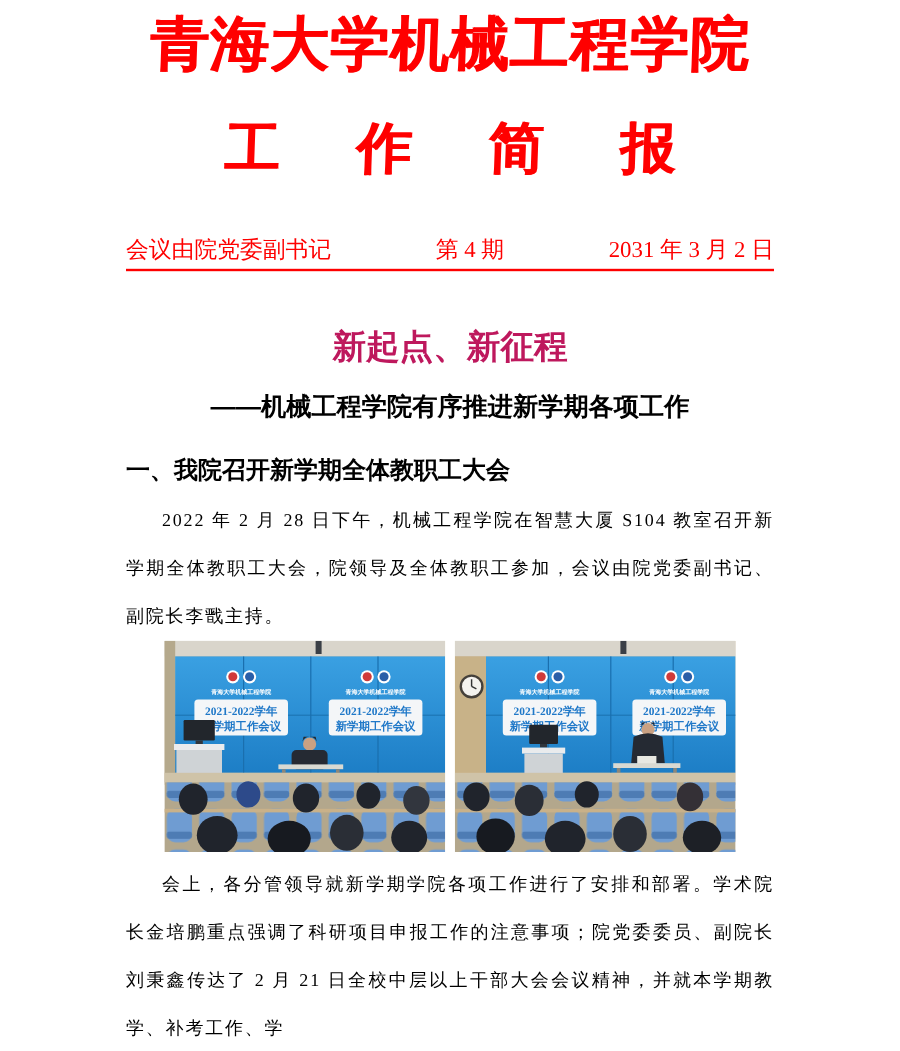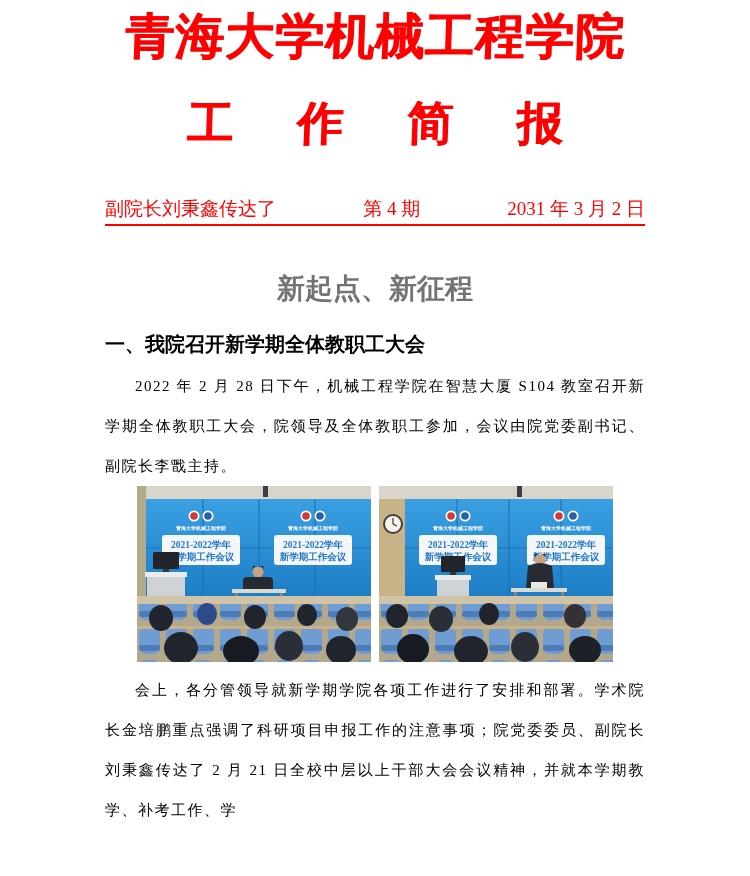--- a/index.html
+++ b/index.html
@@ -60,21 +60,21 @@
   .pub-row span { white-space: nowrap; }
 
   
   .article-title {
     margin-top: 46px;
     text-align: center;
     font-family: "Liberation Sans", "DejaVu Sans", sans-serif;
     font-weight: bold;
     font-size: 28px;
     line-height: 34px;
-    color: #737373;
+    color: #be185d;
   }
   .article-subtitle {
     margin-top: 20px;
     text-align: center;
     font-family: "Liberation Sans", "DejaVu Sans", sans-serif;
     font-weight: bold;
     font-size: 21px;
     line-height: 28px;
   }
   .section-heading {
@@ -112,26 +112,27 @@
 
 <div class="page">
   <div class="content">
 
     <div class="masthead">
       <div class="masthead-line1">青海大学机械工程学院</div>
       <div class="masthead-line2">工 作 简 报</div>
     </div>
 
     <div class="pub-row">
-      <span>副院长刘秉鑫传达了</span>
+      <span>会议由院党委副书记</span>
       <span>第 4 期</span>
       <span>2031 年 3 月 2 日</span>
     </div>
 
     <div class="article-title">新起点、新征程</div>
+    <div class="article-subtitle">——机械工程学院有序推进新学期各项工作</div>
     <div class="section-heading">一、我院召开新学期全体教职工大会</div>
 
     <p class="body-para">2022 年 2 月 28 日下午，机械工程学院在智慧大厦 S104 教室召开新学期全体教职工大会，院领导及全体教职工参加，会议由院党委副书记、副院长李戬主持。</p>
 
     <div class="photo-row">
 
       <svg class="photo" viewBox="0 0 234 176" role="img">
         <defs>
           <linearGradient id="wallblue-a" x1="0" y1="0" x2="0" y2="1">
             <stop offset="0" stop-color="#3aa0e2"></stop>

